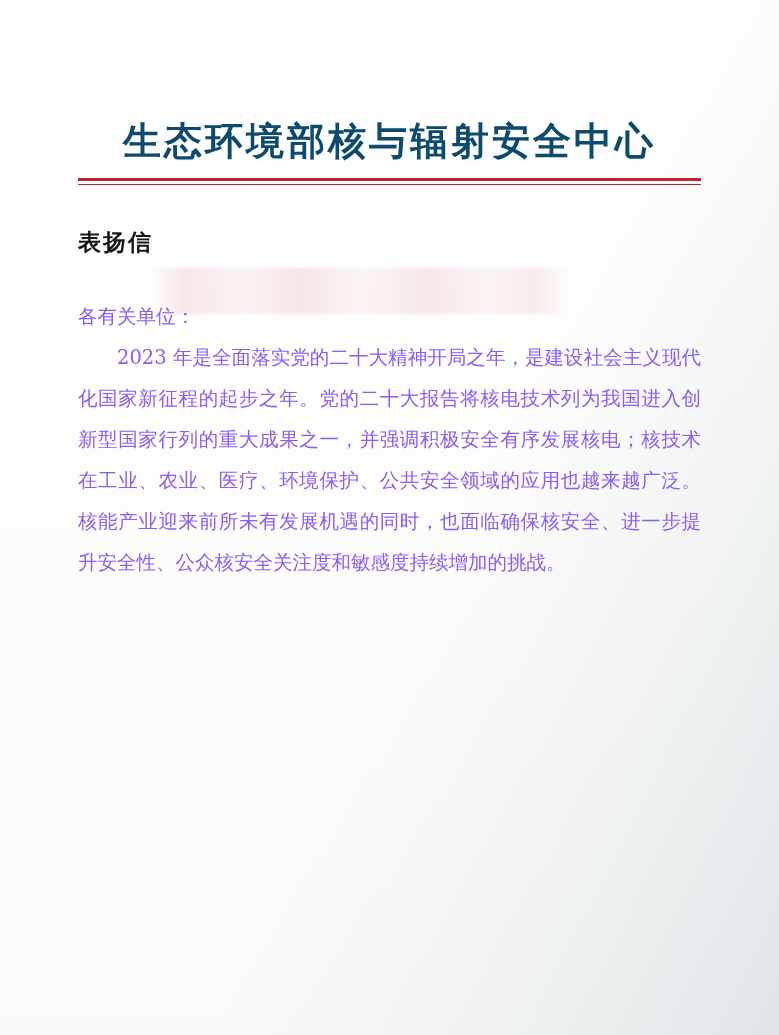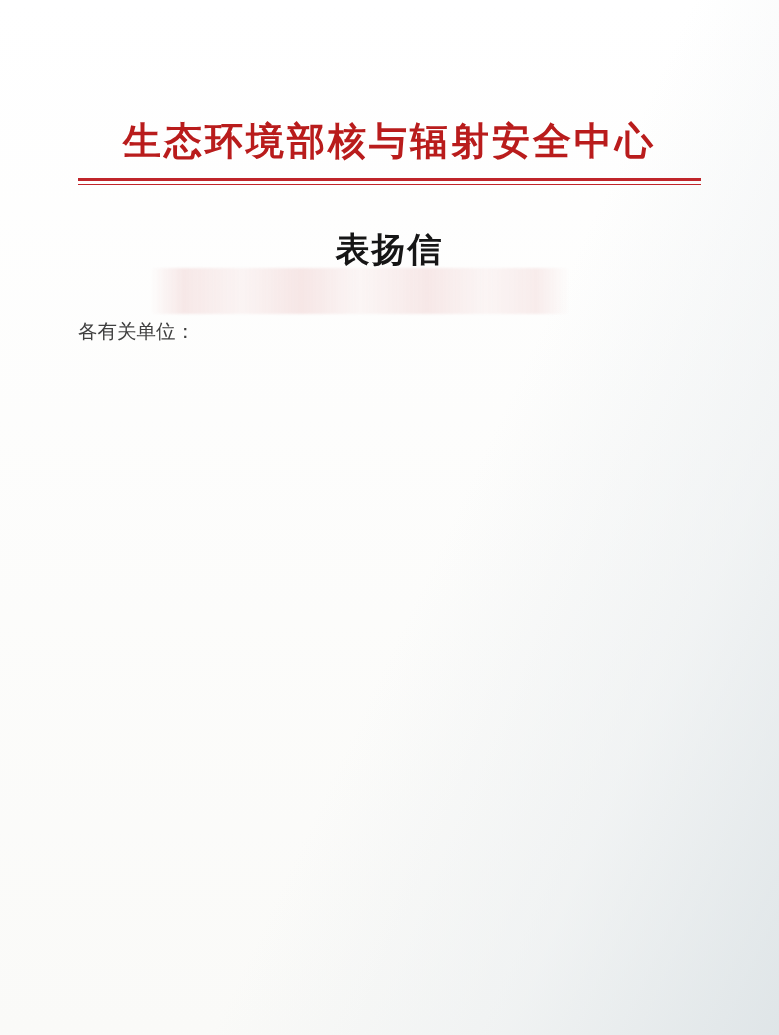--- a/index.html
+++ b/index.html
@@ -30,21 +30,21 @@
   .content {
     position: relative;
     z-index: 2;
     padding: 0 78px;
   }
   .letterhead {
     text-align: center;
     margin-top: 118px;
   }
   .letterhead-title {
-    color: #b91c1c;
+    color: #0c4a6e;
     font-size: 38px;
     font-weight: bold;
     letter-spacing: 3px;
     font-family: "DejaVu Serif", "Liberation Serif", serif;
     line-height: 1.2;
     white-space: nowrap;
   }
   .rule-wrap {
     margin-top: 14px;
   }
@@ -53,22 +53,21 @@
     background: #c0252a;
     width: 100%;
   }
   .rule-thin {
     height: 1px;
     background: #c0252a;
     width: 100%;
     margin-top: 3px;
   }
   .doc-title {
-    text-align: center;
-    font-size: 34px;
+    font-size: 23px;
     font-weight: bold;
     color: #161616;
     margin-top: 42px;
     letter-spacing: 2px;
     font-family: "DejaVu Serif", "Liberation Serif", serif;
   }
   
   .watermark {
     position: absolute;
     left: 150px;
@@ -87,21 +86,21 @@
        rgba(192,60,60,0.22) 80%,
        rgba(192,60,60,0.45) 92%,
        rgba(192,60,60,0.0) 100%);
     filter: blur(1.2px);
     pointer-events: none;
   }
   .body-text {
     margin-top: 38px;
     font-size: 19.5px;
     line-height: 41px;
-    color: #404040;
+    color: #8b5cf6;
     text-align: justify;
     text-justify: inter-ideograph;
     font-family: "DejaVu Serif", "Liberation Serif", serif;
   }
   .salutation {
     margin: 0 0 0 0;
   }
   .para {
     margin: 0;
     text-indent: 2em;
@@ -127,16 +126,17 @@
 
     <div class="rule-wrap">
       <div class="rule-thick"></div>
       <div class="rule-thin"></div>
     </div>
 
     <div class="doc-title">表扬信</div>
 
     <div class="body-text">
       <p class="salutation">各有关单位：</p>
+      <p class="para">2023 年是全面落实党的二十大精神开局之年，是建设社会主义现代化国家新征程的起步之年。党的二十大报告将核电技术列为我国进入创新型国家行列的重大成果之一，并强调积极安全有序发展核电；核技术在工业、农业、医疗、环境保护、公共安全领域的应用也越来越广泛。核能产业迎来前所未有发展机遇的同时，也面临确保核安全、进一步提升安全性、公众核安全关注度和敏感度持续增加的挑战。</p>
     </div>
 
   </div>
 </div>
 
 </body></html>

